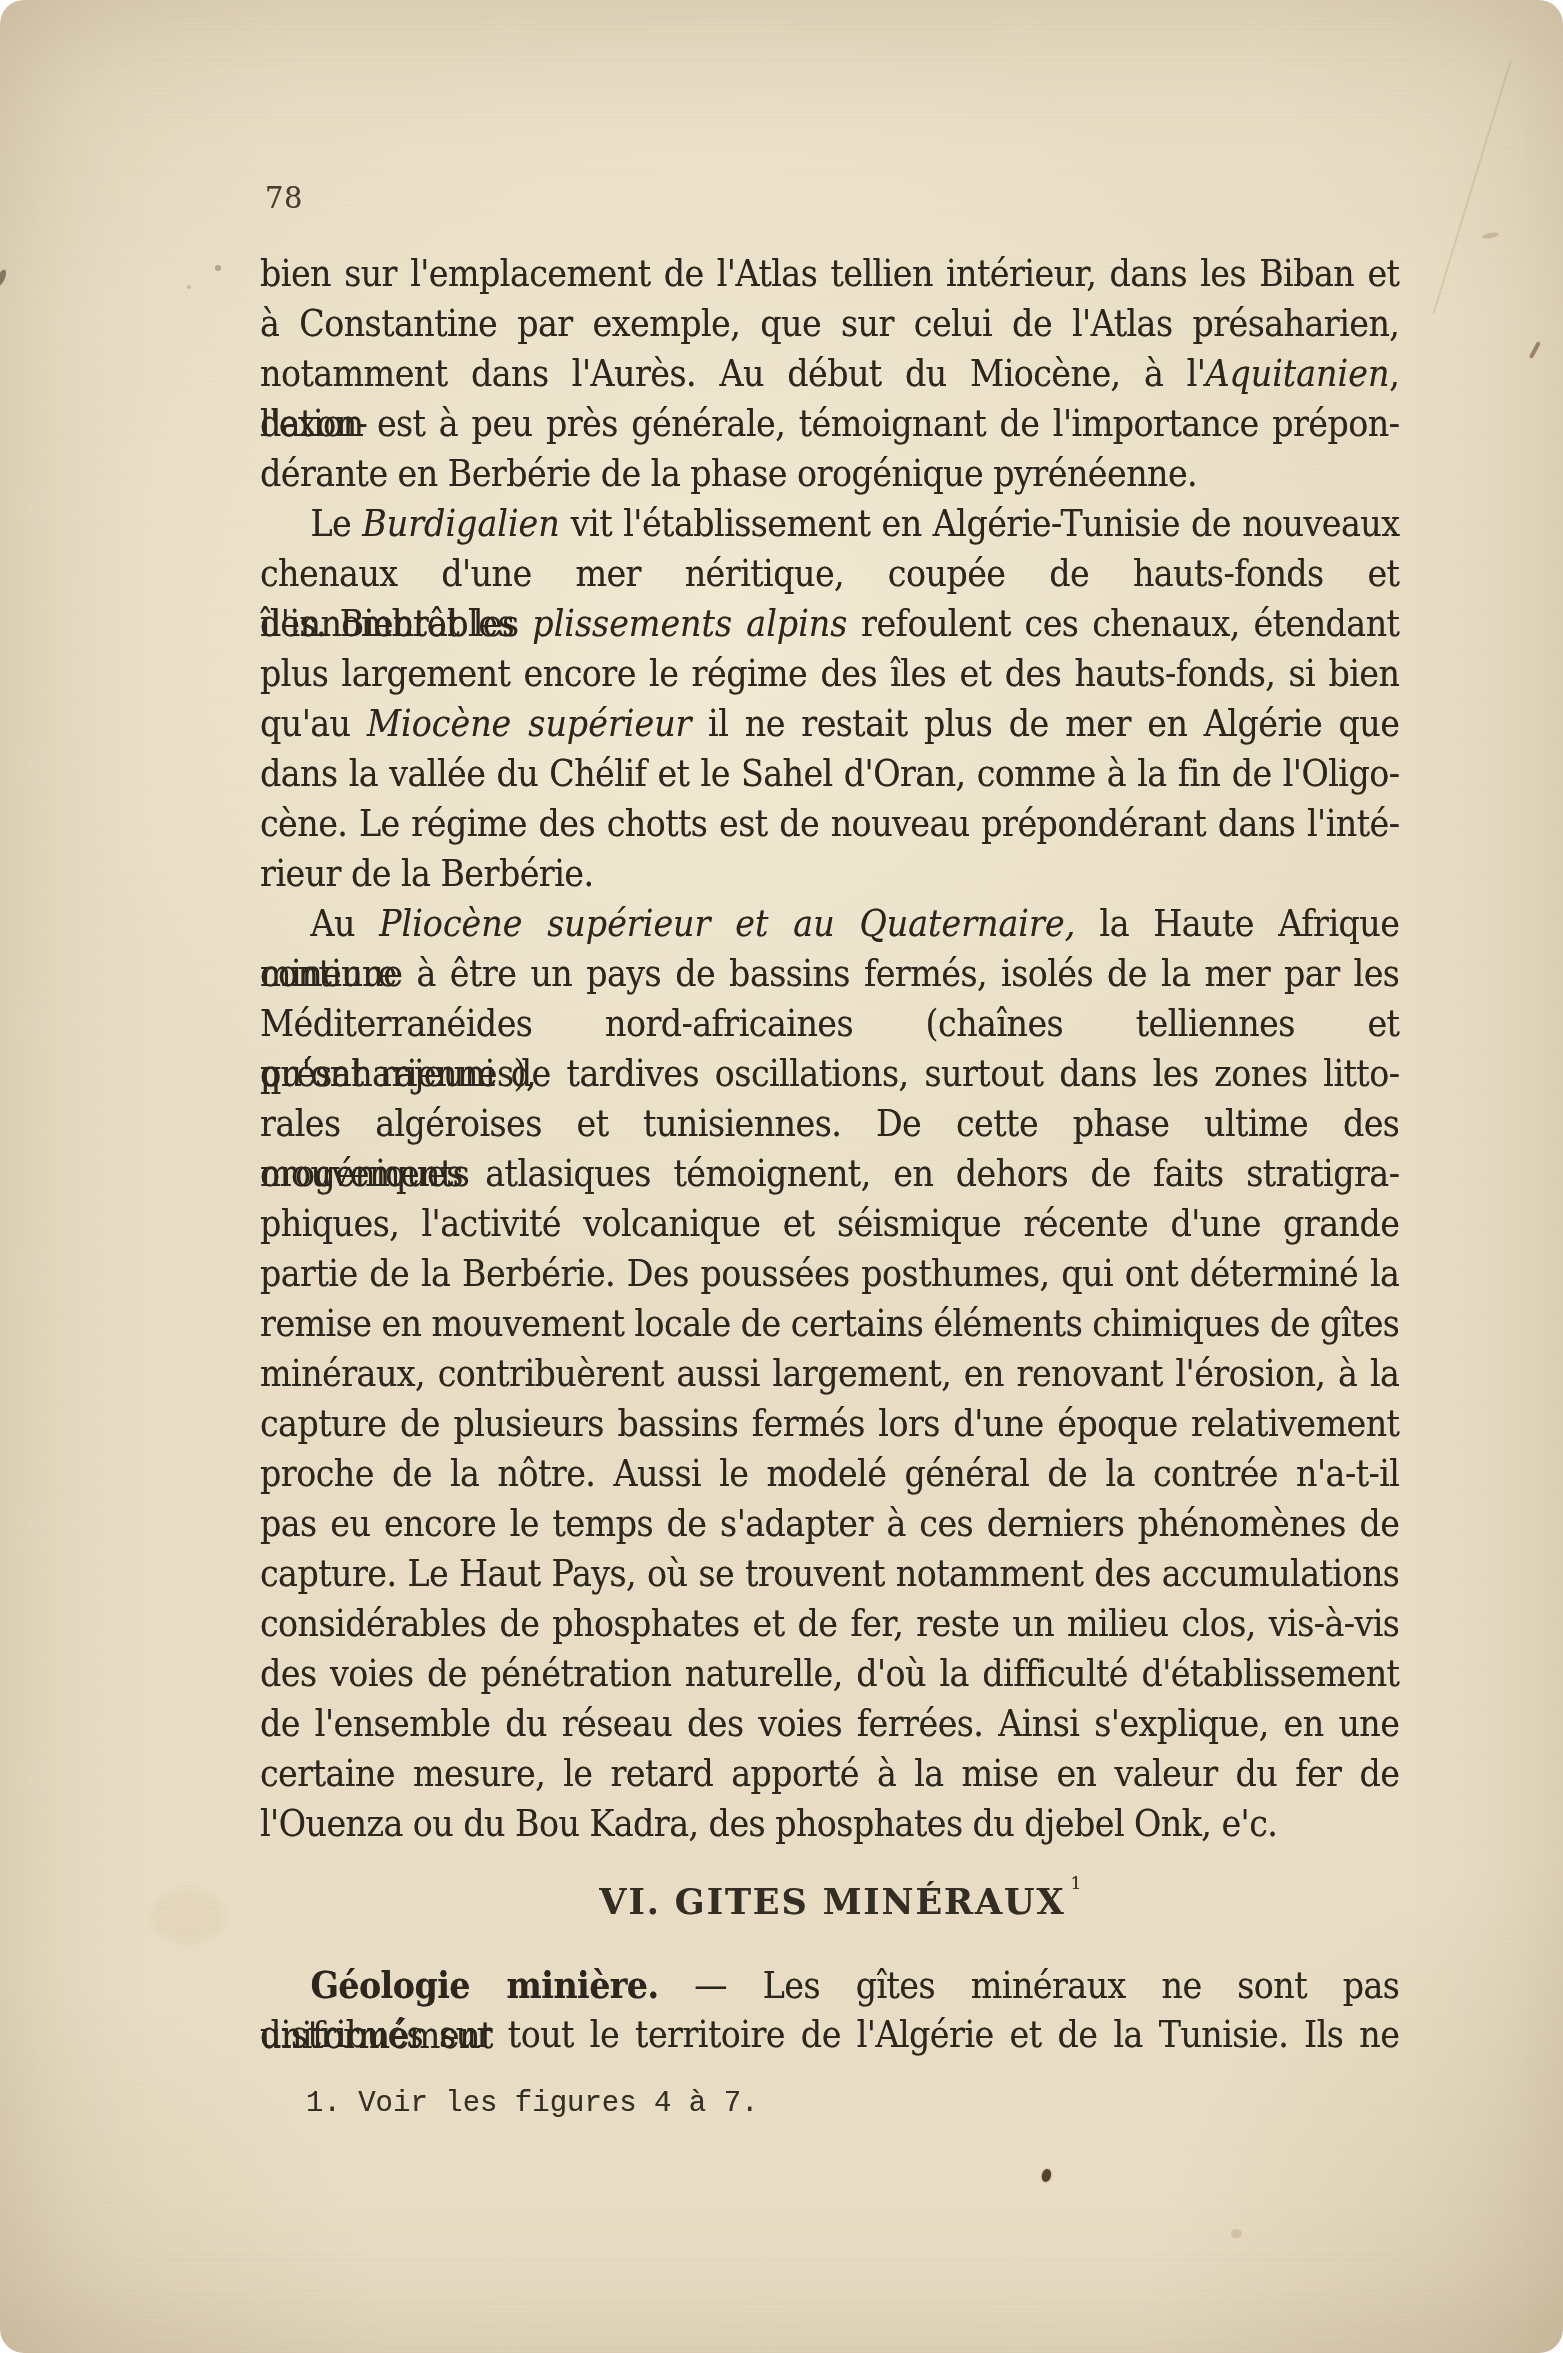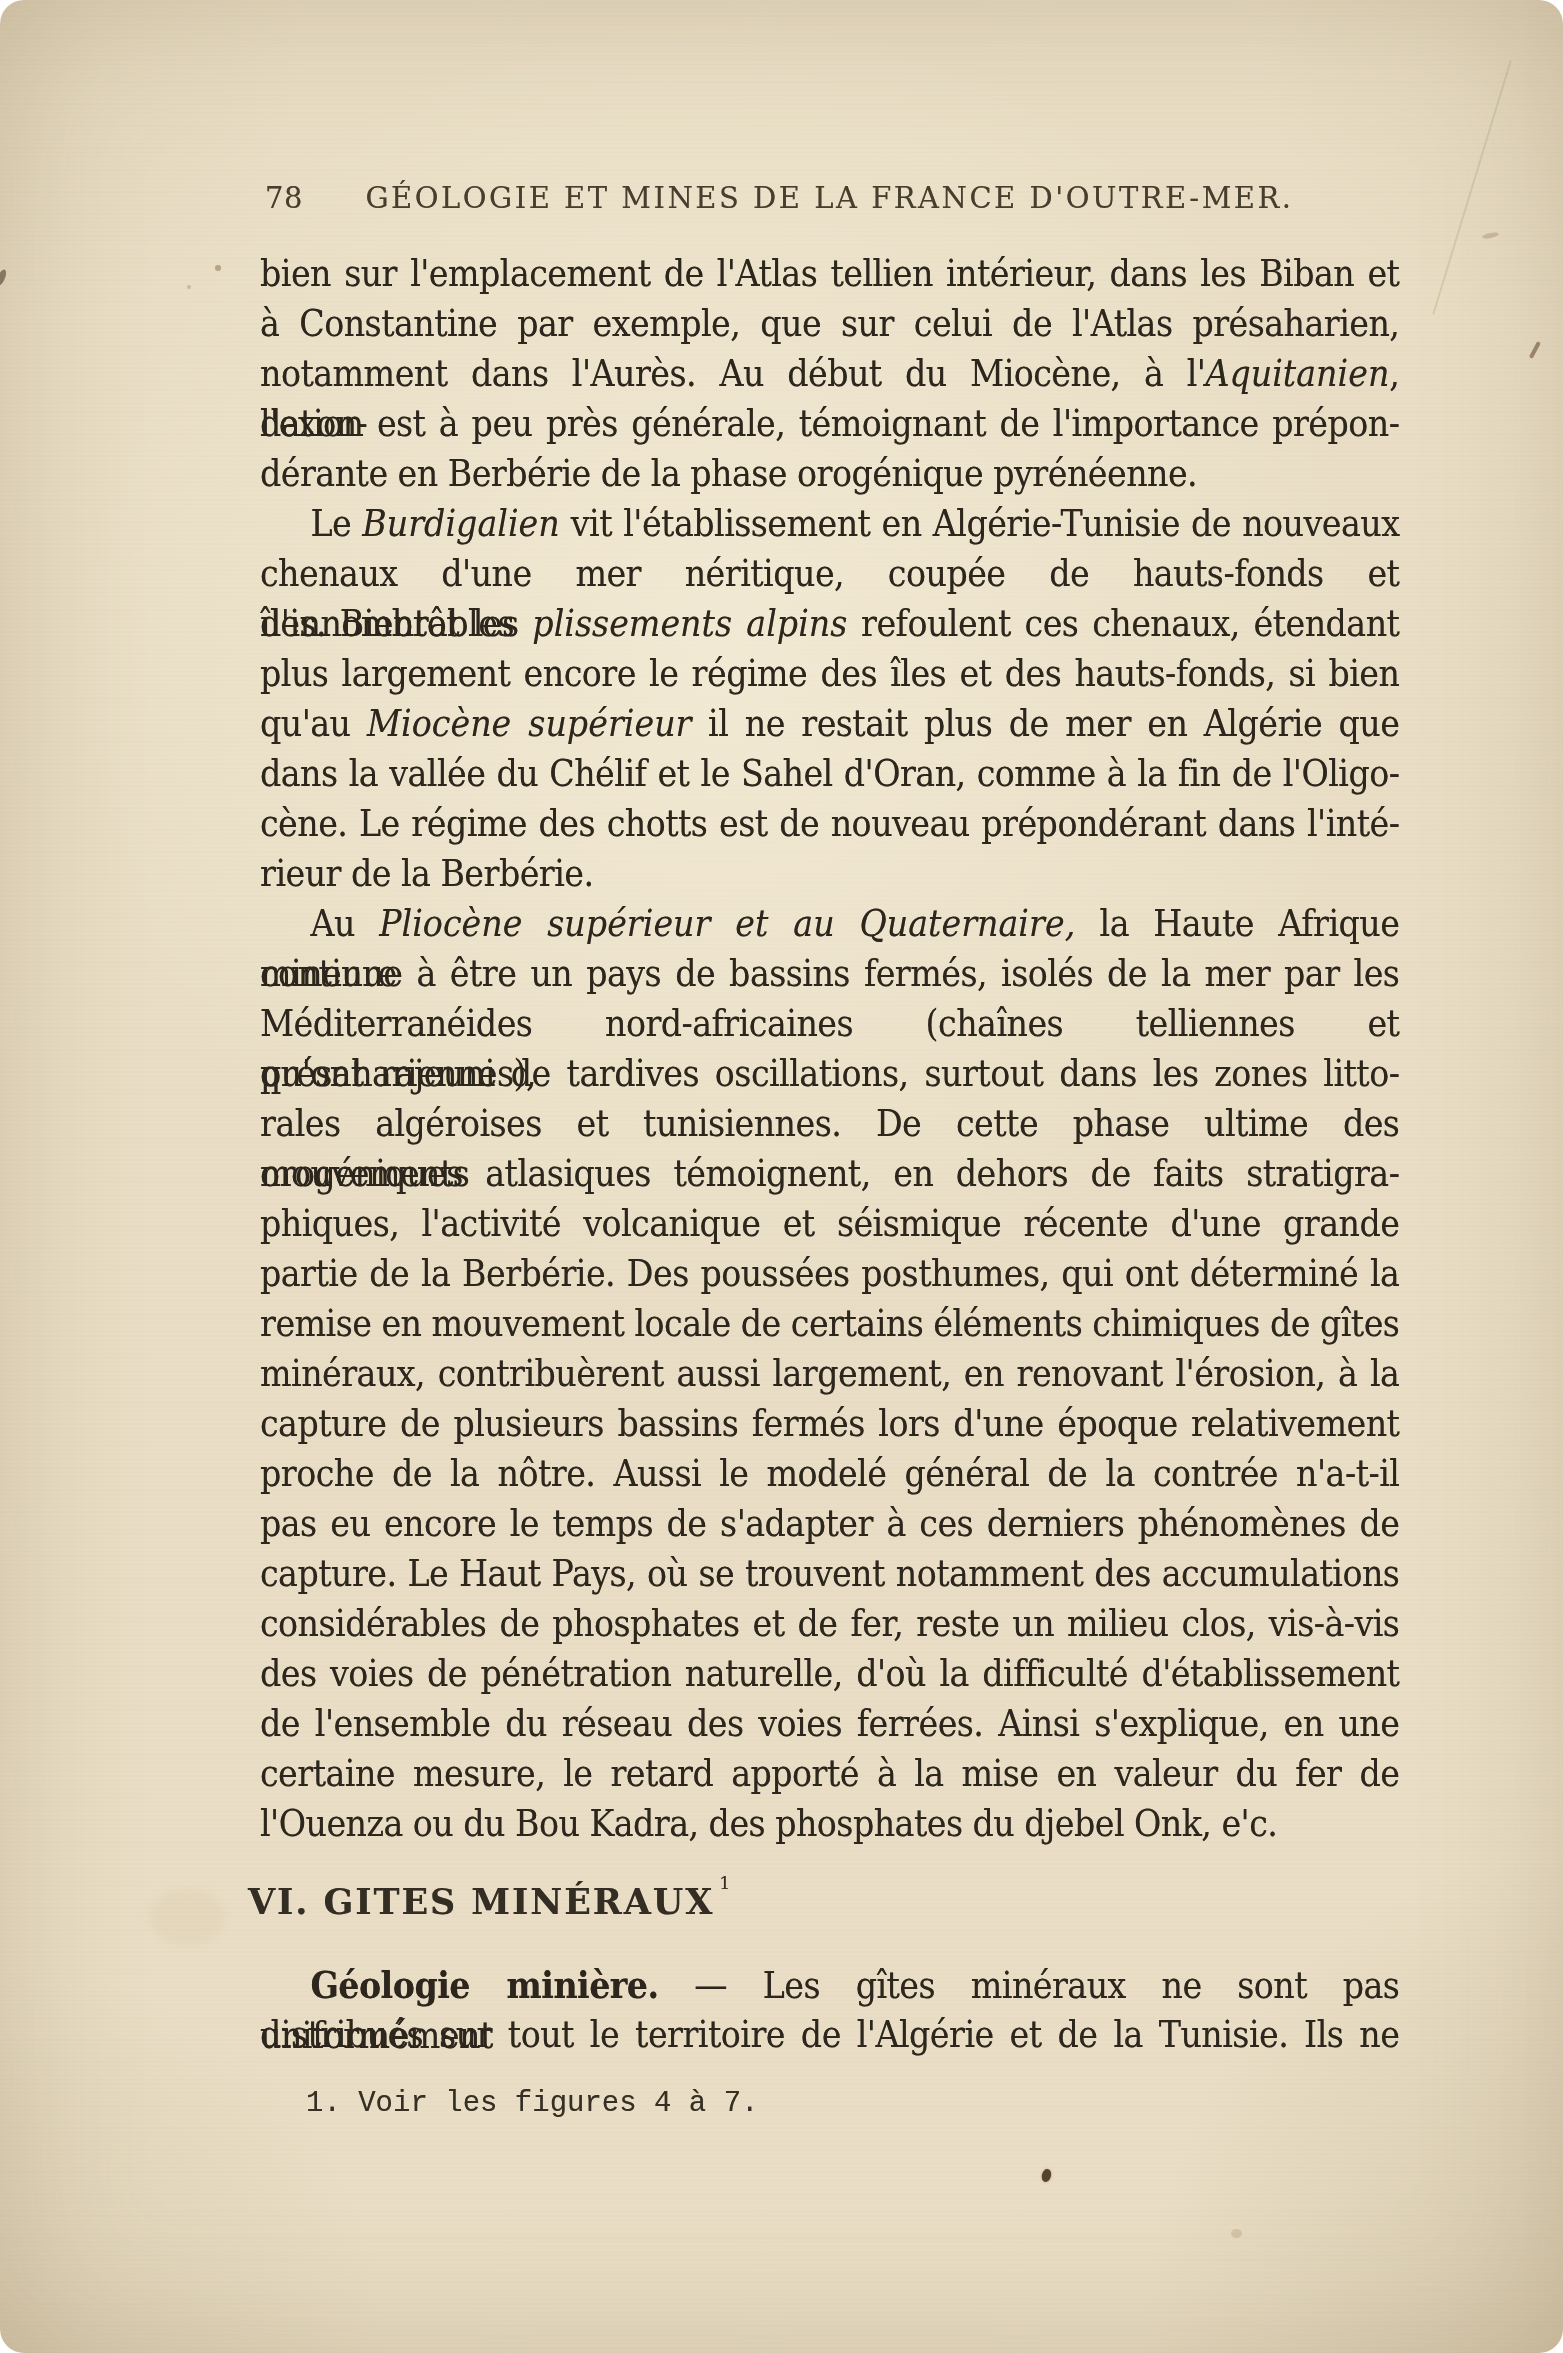--- a/index.html
+++ b/index.html
@@ -50,23 +50,23 @@
   #main-lines{top:249px;}
   #after-heading-lines{top:1960px;}
   .line{height:50px;text-align-last:justify;white-space:normal;}
   .line.last{text-align-last:left;}
   .line.ind{text-indent:56px;}
   .it{font-style:italic;letter-spacing:0;}
   .bd{font-weight:bold;}
 
   
   .heading{
-    position:absolute;left:248px;top:1873px;width:1139px;height:44px;
+    position:absolute;left:272px;top:1873px;width:1139px;height:44px;
     line-height:44px;font-size:35px;font-weight:bold;letter-spacing:1.9px;
-    color:#332d23;text-align:left;
+    color:#332d23;text-align:center;
     text-shadow:0 0 0.6px rgba(51,45,35,.5);
   }
   .heading sup{font-size:17.5px;position:relative;top:-12.5px;margin-left:5px;font-weight:normal;}
 
   
   .footnote{
     position:absolute;left:260px;top:2085px;width:1139px;height:38px;
     line-height:38px;font-size:29px;color:#362f24;
     padding-left:46px;
     text-shadow:0 0 0.6px rgba(54,47,36,.45);
@@ -85,21 +85,20 @@
   .scratch-tr{left:1471px;top:55px;width:1.9px;height:265px;background:rgba(152,132,97,.22);transform:rotate(17deg);}
   .stain-bl{left:150px;top:1889px;width:75px;height:56px;background:rgba(190,160,120,.10);border-radius:50%;filter:blur(3.8px);}
 </style>
 </head>
 <body>
 
 <div class="page">
 
   <header class="header">
     <span class="pagenum">78</span>
-    <span class="runtitle">GÉOLOGIE ET MINES DE LA FRANCE D'OUTRE-MER.</span>
   </header>
 
   <div id="main-lines" class="textblock">
       <div class="line"><span>bien sur l'emplacement de l'Atlas tellien intérieur, dans les Biban et</span></div>
       <div class="line"><span>à Constantine par exemple, que sur celui de l'Atlas présaharien,</span></div>
       <div class="line"><span>notamment dans l'Aurès. Au début du Miocène, à l'</span><span class="it">Aquitanien</span><span>, l'exon-</span></div>
       <div class="line"><span>dation est à peu près générale, témoignant de l'importance prépon-</span></div>
       <div class="line last"><span>dérante en Berbérie de la phase orogénique pyrénéenne.</span></div>
       <div class="line ind"><span>Le </span><span class="it">Burdigalien</span><span> vit l'établissement en Algérie-Tunisie de nouveaux</span></div>
       <div class="line"><span>chenaux d'une mer néritique, coupée de hauts-fonds et d'innombrables</span></div>

